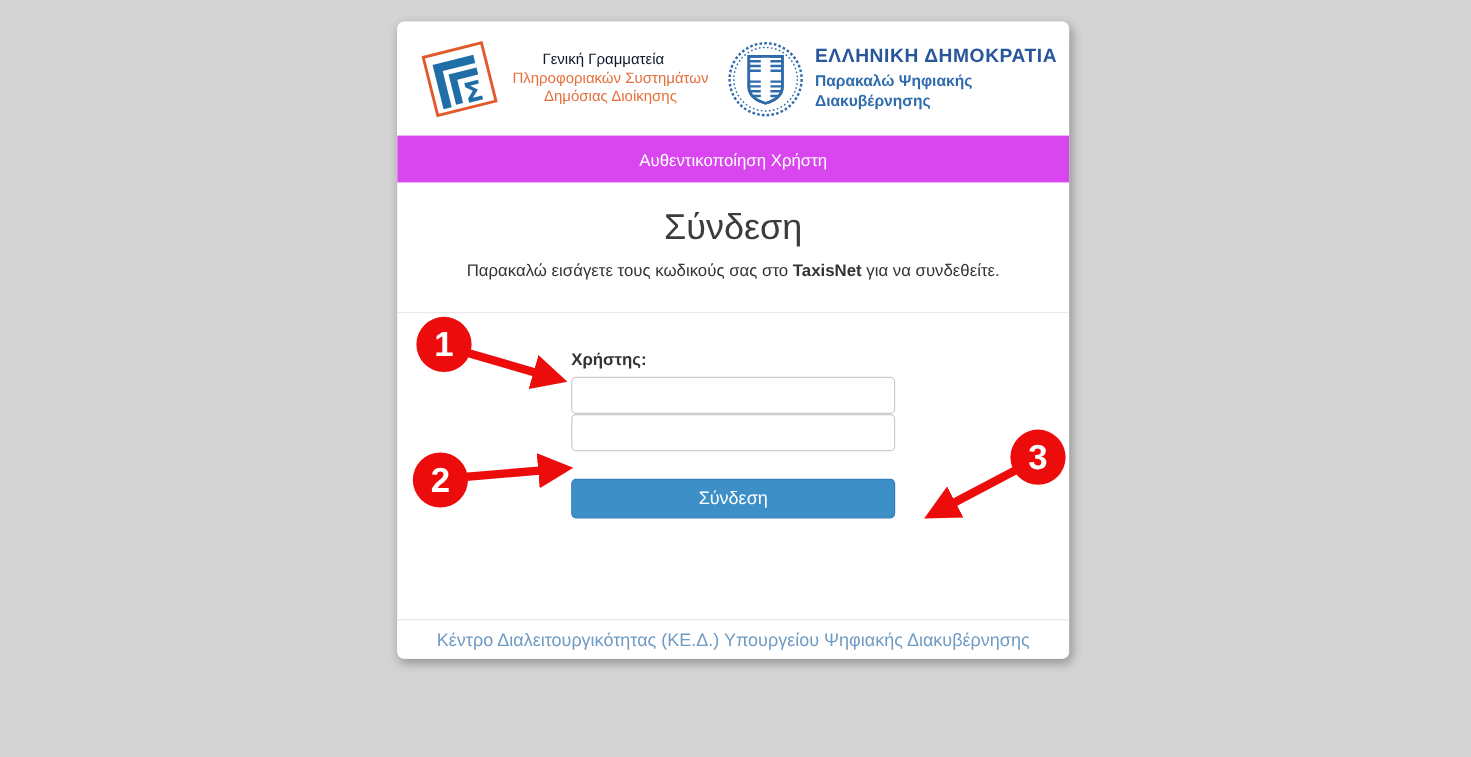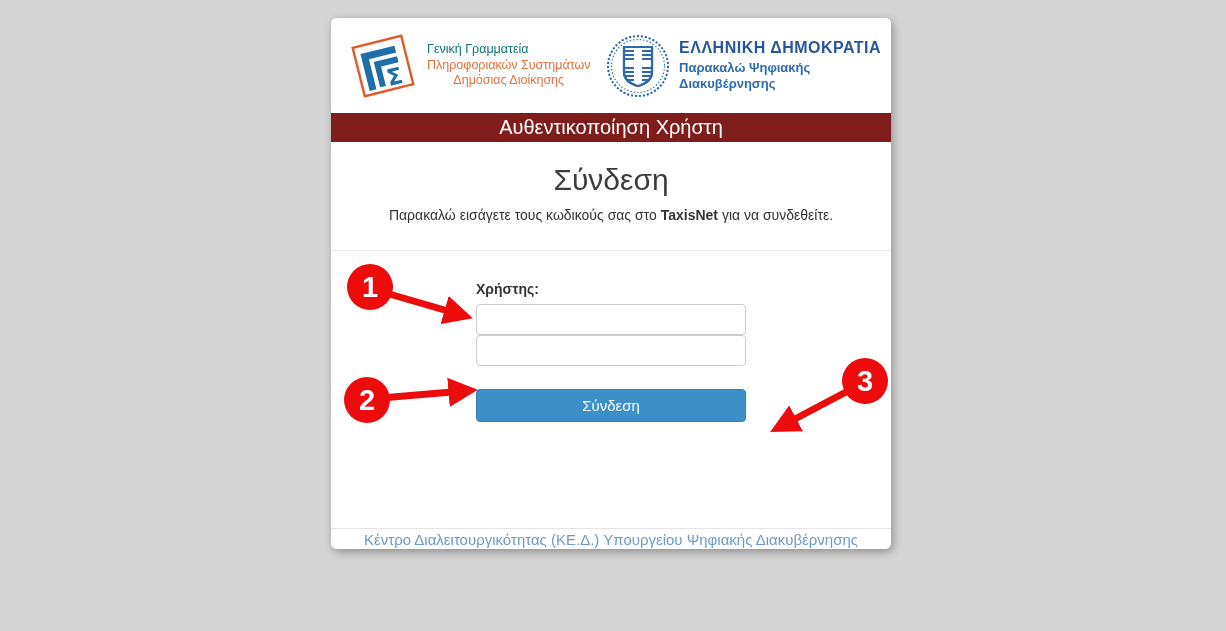--- a/index.html
+++ b/index.html
@@ -27,33 +27,33 @@
   .card-header {
     height: 95px;
     display: flex;
     align-items: center;
     justify-content: space-between;
     padding: 0 10px 0 16px;
     background: #fff;
   }
   .logo-block { display: flex; align-items: center; }
   .logo-left-text { margin-left: 8px; font-size: 12.5px; line-height: 15.5px; }
-  .logo-left-text .l1 { color: #0f766e; }
+  .logo-left-text .l1 { color: #0f172a; margin-left: 25px; }
   .logo-left-text .l2, .logo-left-text .l3 { color: #e4703d; text-align: center; }
   .logo-right-text { margin-left: 9px; }
   .logo-right-text .r1 { color: #27569b; font-weight: bold; font-size: 16px; letter-spacing: 0.5px; }
   .logo-right-text .r2, .logo-right-text .r3 { color: #2e6cad; font-weight: bold; font-size: 13px; line-height: 16px; }
   .logo-right-text .r2 { margin-top: 3px; }
 
   
   .banner {
-    height: 29px;
-    background: #7f1d1d;
+    height: 39px;
+    background: #d946ef;
     color: #ffffff;
-    font-size: 20px;
+    font-size: 14px;
     display: flex;
     align-items: center;
     justify-content: center;
   }
 
   
   .intro {
     height: 109px;
     text-align: center;
     border-bottom: 1px solid #e9e9e9;
@@ -97,21 +97,21 @@
     border: 1px solid #357ebd;
     border-radius: 4px;
     color: #ffffff;
     font-size: 15px;
     font-family: "Liberation Sans", sans-serif;
     cursor: pointer;
   }
 
   
   .card-footer {
-    height: 21px;
+    height: 33px;
     border-top: 1px solid #e5e5e5;
     display: flex;
     align-items: center;
     justify-content: center;
     font-size: 15px;
     color: #6f9bc4;
     background: #fff;
   }
 
   

